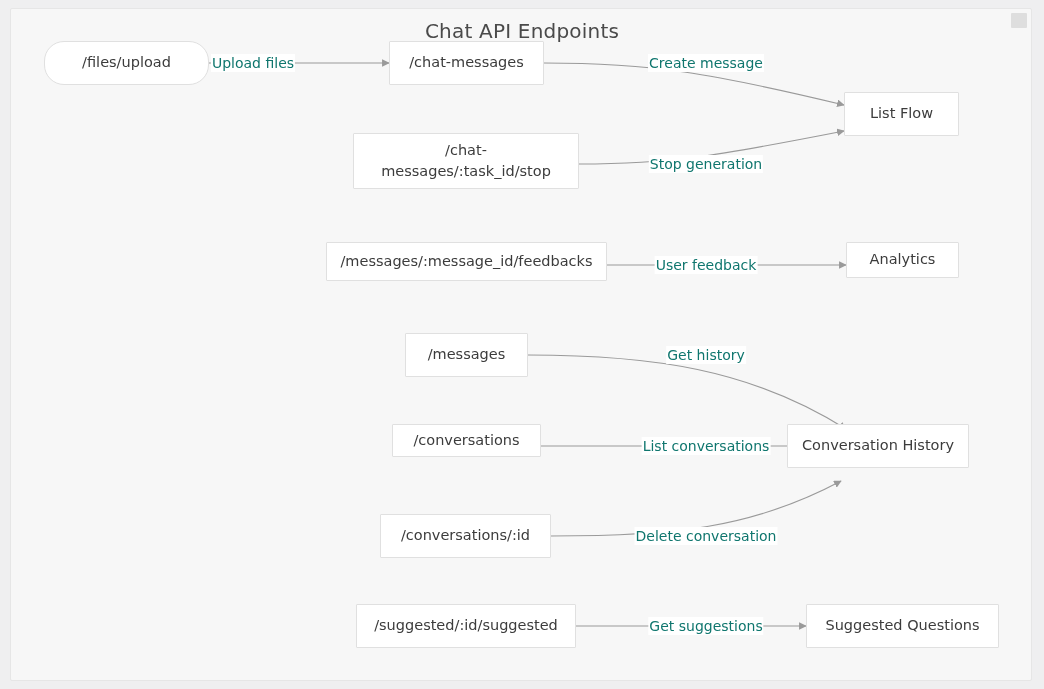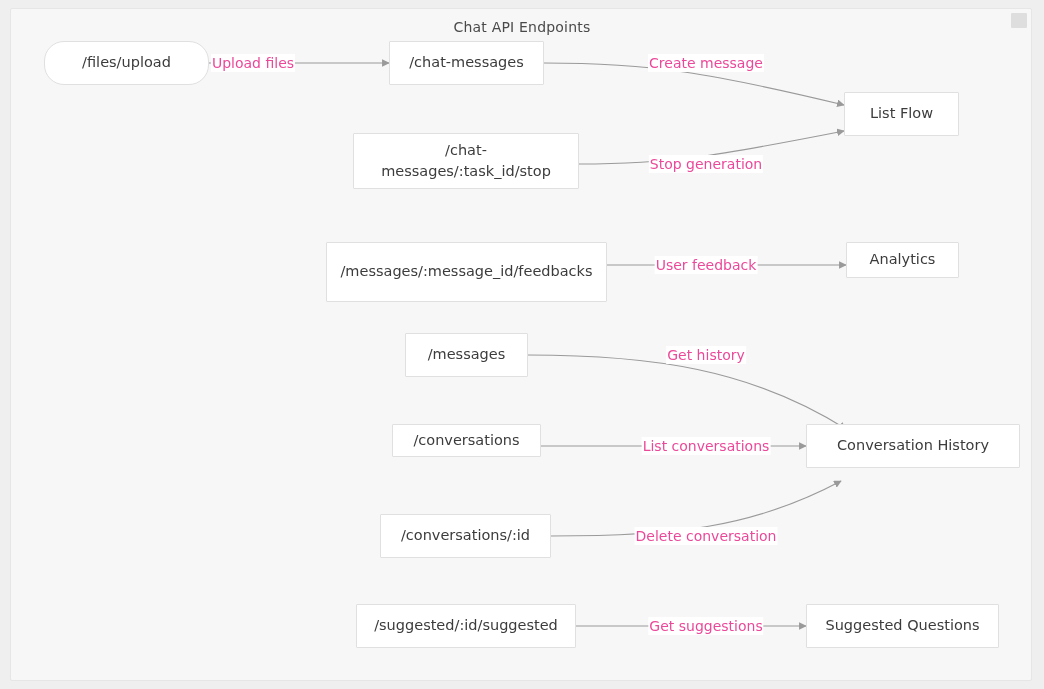--- a/index.html
+++ b/index.html
@@ -36,21 +36,21 @@
     overflow: hidden;
   }
 
   
   #diagram-title {
     position: absolute;
     left: 0;
     top: 10px;
     width: 1022px;
     text-align: center;
-    font-size: 14px;
+    font-size: 20px;
     color: #4a4a4a;
     letter-spacing: 0.2px;
     white-space: nowrap;
   }
 
   
   #scroll-handle {
     position: absolute;
     right: 4px;
     top: 4px;
@@ -80,21 +80,21 @@
     text-align: center;
     color: #3c3c3c;
     font-size: 14.5px;
     line-height: 1.45;
     border-radius: 1px;
   }
 
   .edge-label {
     position: absolute;
     background: #ffffff;
-    color: #ec4899;
+    color: #0f766e;
     font-size: 14px;
     line-height: 1;
     padding: 2px 1px;
     white-space: nowrap;
     transform: translate(-50%, -50%);
   }
 </style>
 </head>
 <body>
 
@@ -141,37 +141,37 @@
     </div>
 
     <div class="node" style="left:833px; top:83px;  width:115px; height:44px;">
       <span>List Flow</span>
     </div>
 
     <div class="node" style="left:342px; top:124px; width:226px; height:56px; padding:0 14px;">
       <span>/chat-messages/:task_id/stop</span>
     </div>
 
-    <div class="node" style="left:315px; top:233px; width:281px; height:60px;">
+    <div class="node" style="left:315px; top:233px; width:281px; height:39px;">
       <span>/messages/:message_id/feedbacks</span>
     </div>
 
     <div class="node" style="left:835px; top:233px; width:113px; height:36px;text-align:center;">
       <span>Analytics</span>
     </div>
 
     <div class="node" style="left:394px; top:324px; width:123px; height:44px;">
       <span>/messages</span>
     </div>
 
     <div class="node" style="left:381px; top:415px; width:149px; height:33px;">
       <span>/conversations</span>
     </div>
 
-    <div class="node" style="left:795px; top:415px; width:214px; height:44px;">
+    <div class="node" style="left:776px; top:415px; width:182px; height:44px;">
       <span>Conversation History</span>
     </div>
 
     <div class="node" style="left:369px; top:505px; width:171px; height:44px;">
       <span>/conversations/:id</span>
     </div>
 
     <div class="node" style="left:345px; top:595px; width:220px; height:44px;">
       <span>/suggested/:id/suggested</span>
     </div>

